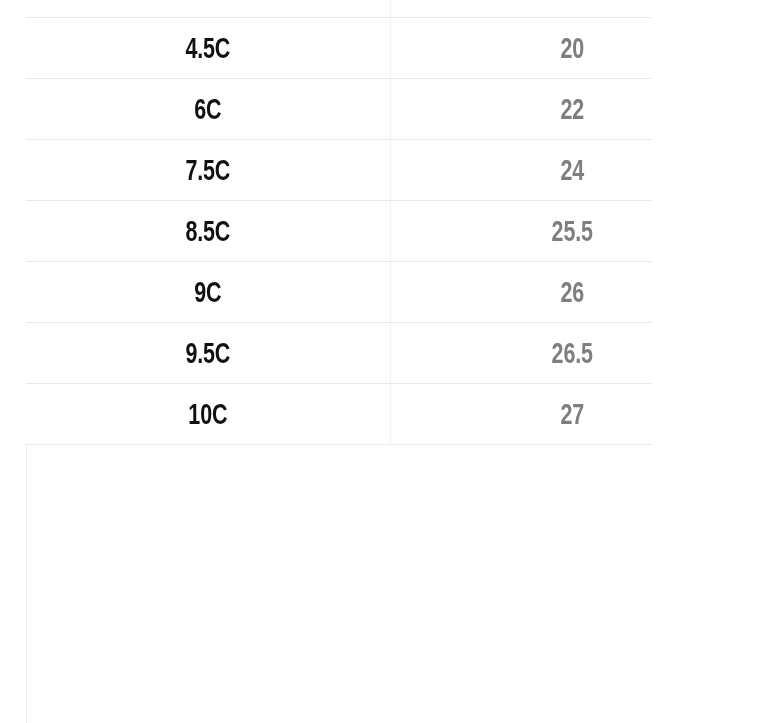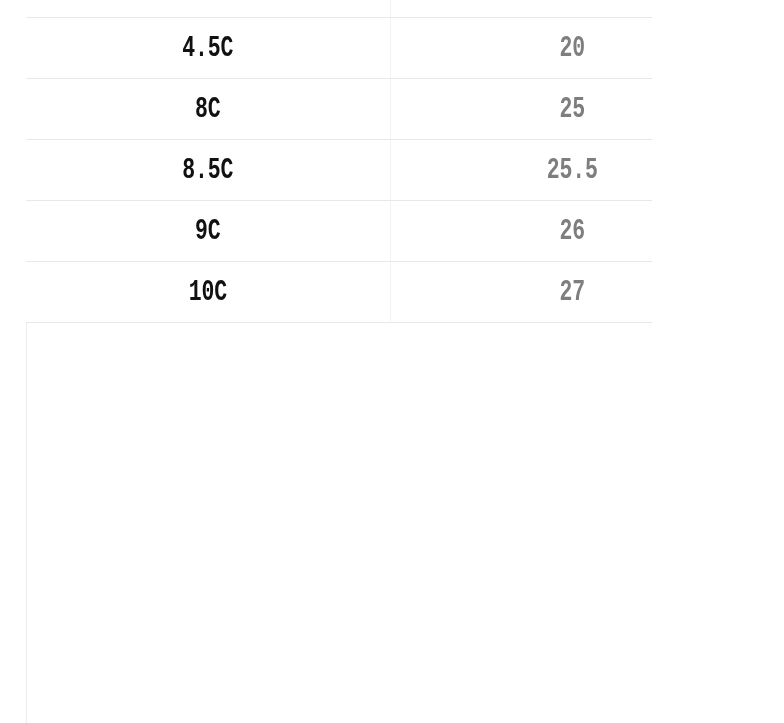--- a/index.html
+++ b/index.html
@@ -24,21 +24,20 @@
   }
 
   
   .table-viewport {
     position: absolute;
     left: 0;
     top: 0;
     width: 652px;
     height: 723px;
     overflow: hidden;
-    font-family: Liberation Mono, monospace;
   }
 
   .size-table {
     position: absolute;
     left: 26px;
     top: -44px;           
     width: 728px;
     border-collapse: collapse;
     table-layout: fixed;
     background: #ffffff;
@@ -120,30 +119,38 @@
       <tbody id="table-body">
           <tr>
             <td class="cell-size"><span class="txt">4C</span></td>
             <td class="cell-value"><span class="txt">19.5</span></td>
           </tr>
           <tr>
             <td class="cell-size"><span class="txt">4.5C</span></td>
             <td class="cell-value"><span class="txt">20</span></td>
           </tr>
           <tr>
-            <td class="cell-size"><span class="txt">8C</span></td>
-            <td class="cell-value"><span class="txt">25</span></td>
+            <td class="cell-size"><span class="txt">6C</span></td>
+            <td class="cell-value"><span class="txt">22</span></td>
+          </tr>
+          <tr>
+            <td class="cell-size"><span class="txt">7.5C</span></td>
+            <td class="cell-value"><span class="txt">24</span></td>
           </tr>
           <tr>
             <td class="cell-size"><span class="txt">8.5C</span></td>
             <td class="cell-value"><span class="txt">25.5</span></td>
           </tr>
           <tr>
             <td class="cell-size"><span class="txt">9C</span></td>
             <td class="cell-value"><span class="txt">26</span></td>
+          </tr>
+          <tr>
+            <td class="cell-size"><span class="txt">9.5C</span></td>
+            <td class="cell-value"><span class="txt">26.5</span></td>
           </tr>
           <tr>
             <td class="cell-size"><span class="txt">10C</span></td>
             <td class="cell-value"><span class="txt">27</span></td>
           </tr>
         </tbody>
     </table>
 
   </div>
 </div>

